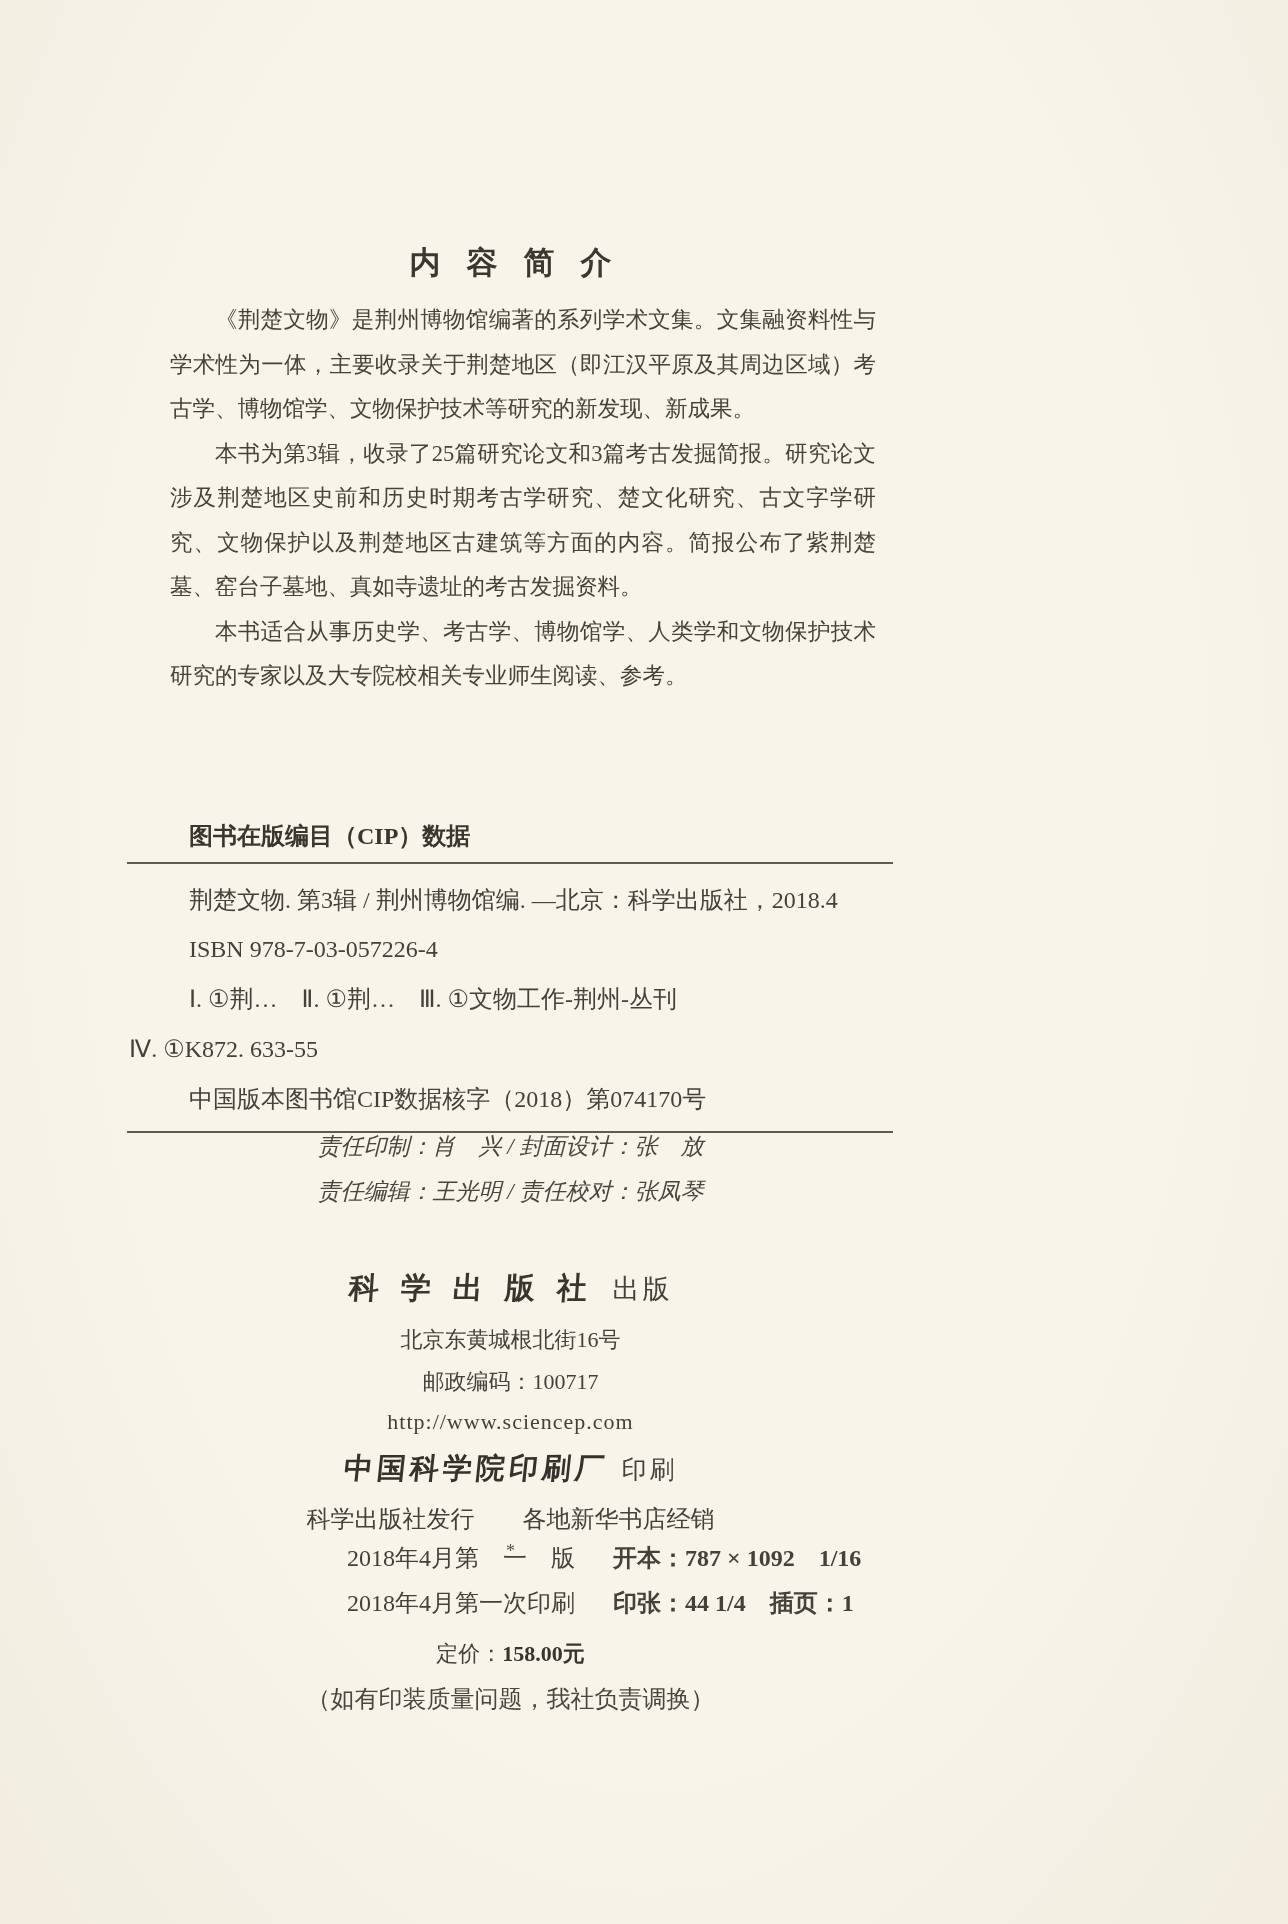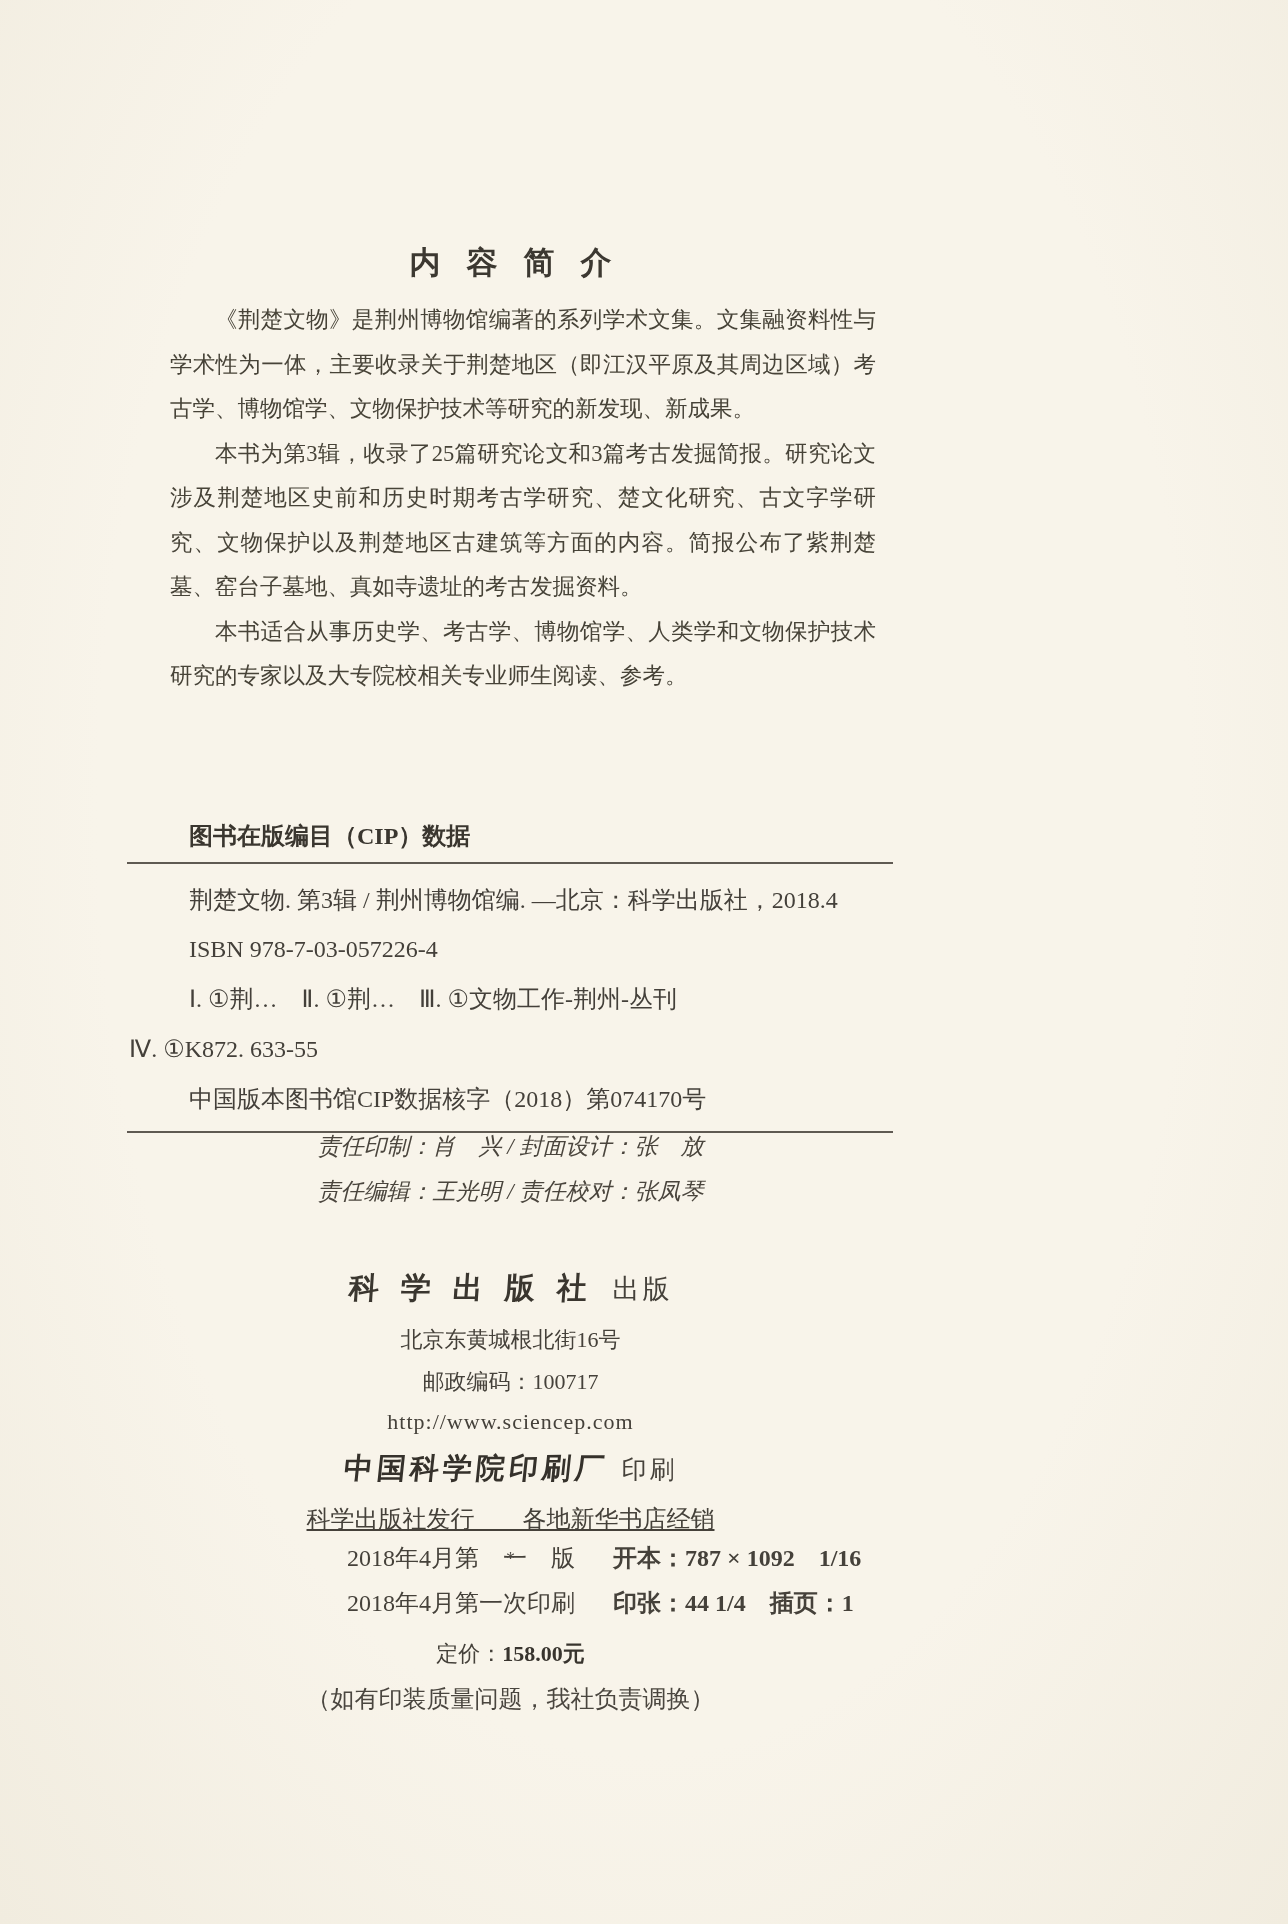--- a/index.html
+++ b/index.html
@@ -56,21 +56,21 @@
   }
   .pub-suffix{font-size:27px;letter-spacing:3px;text-align:right;}
   .pub-line{font-size:22px;margin-bottom:12px;}
   .pub-url{font-size:22px;margin-bottom:14px;letter-spacing:1px;}
   .printer-line{margin:4px 0 14px 0;}
   .printer-name{
     font-size:29px;font-weight:bold;letter-spacing:4px;
     color:#35312b;transform:skewX(-6deg);display:inline-block;
   }
   .printer-suffix{font-size:25px;letter-spacing:3px;margin-left:10px;}
-  .dist-line{font-size:24px;margin-bottom:14px;text-decoration:underline;}
+  .dist-line{font-size:24px;margin-bottom:6px;}
   .star{font-size:18px;color:#55504a;}
   
   .printinfo{
     position:absolute;top:1542px;left:128px;width:765px;
     text-align:center;font-size:24px;color:#45413a;
   }
   .print-row{
     display:flex;justify-content:flex-end;gap:16px;
     margin-bottom:13px;
   }

